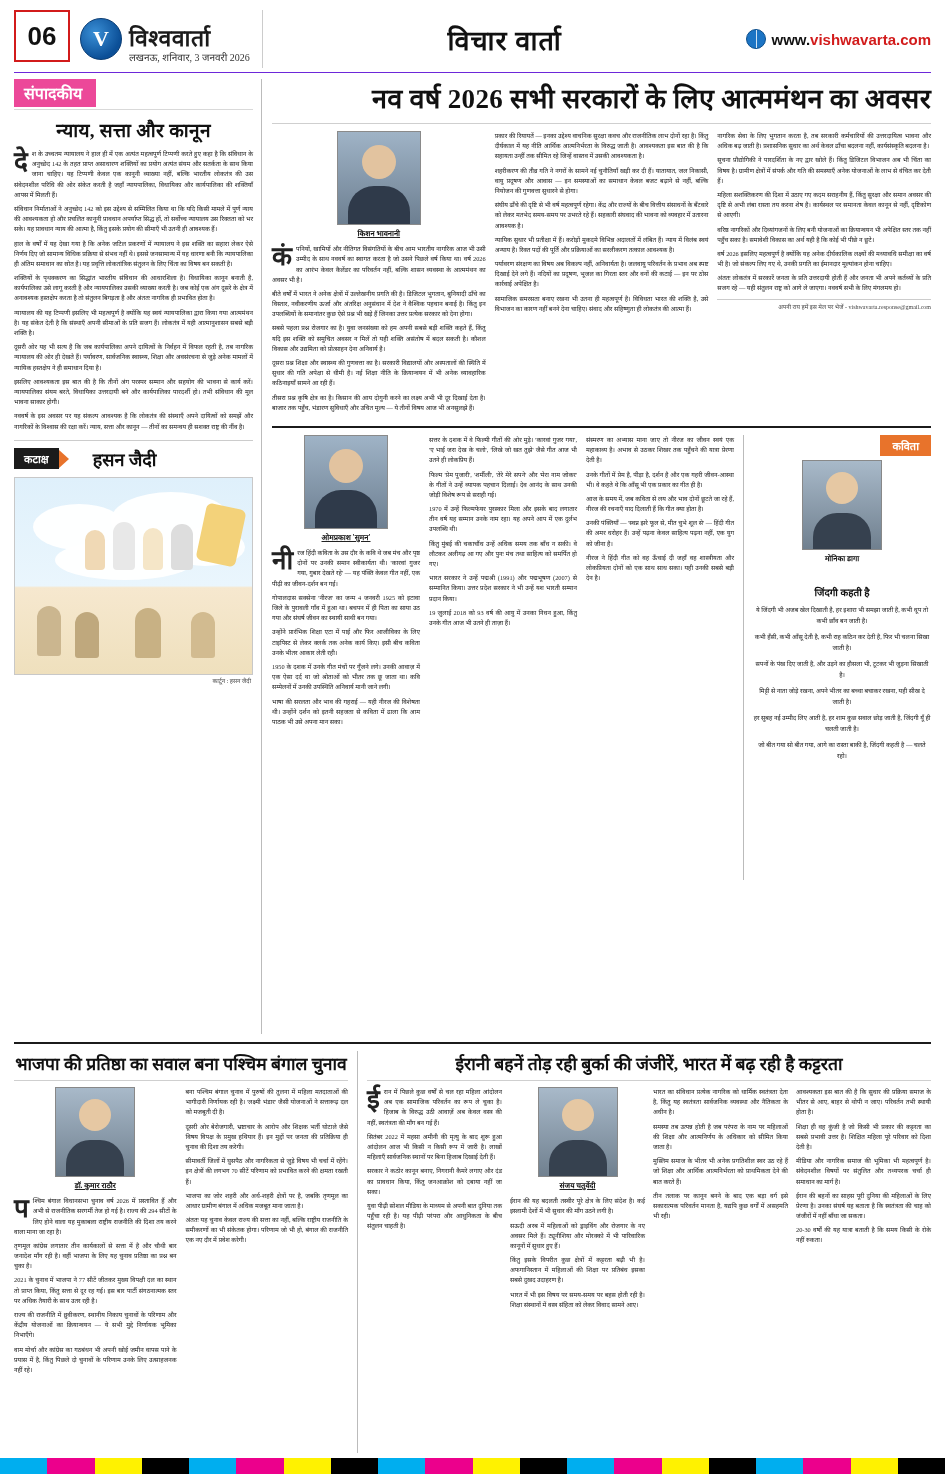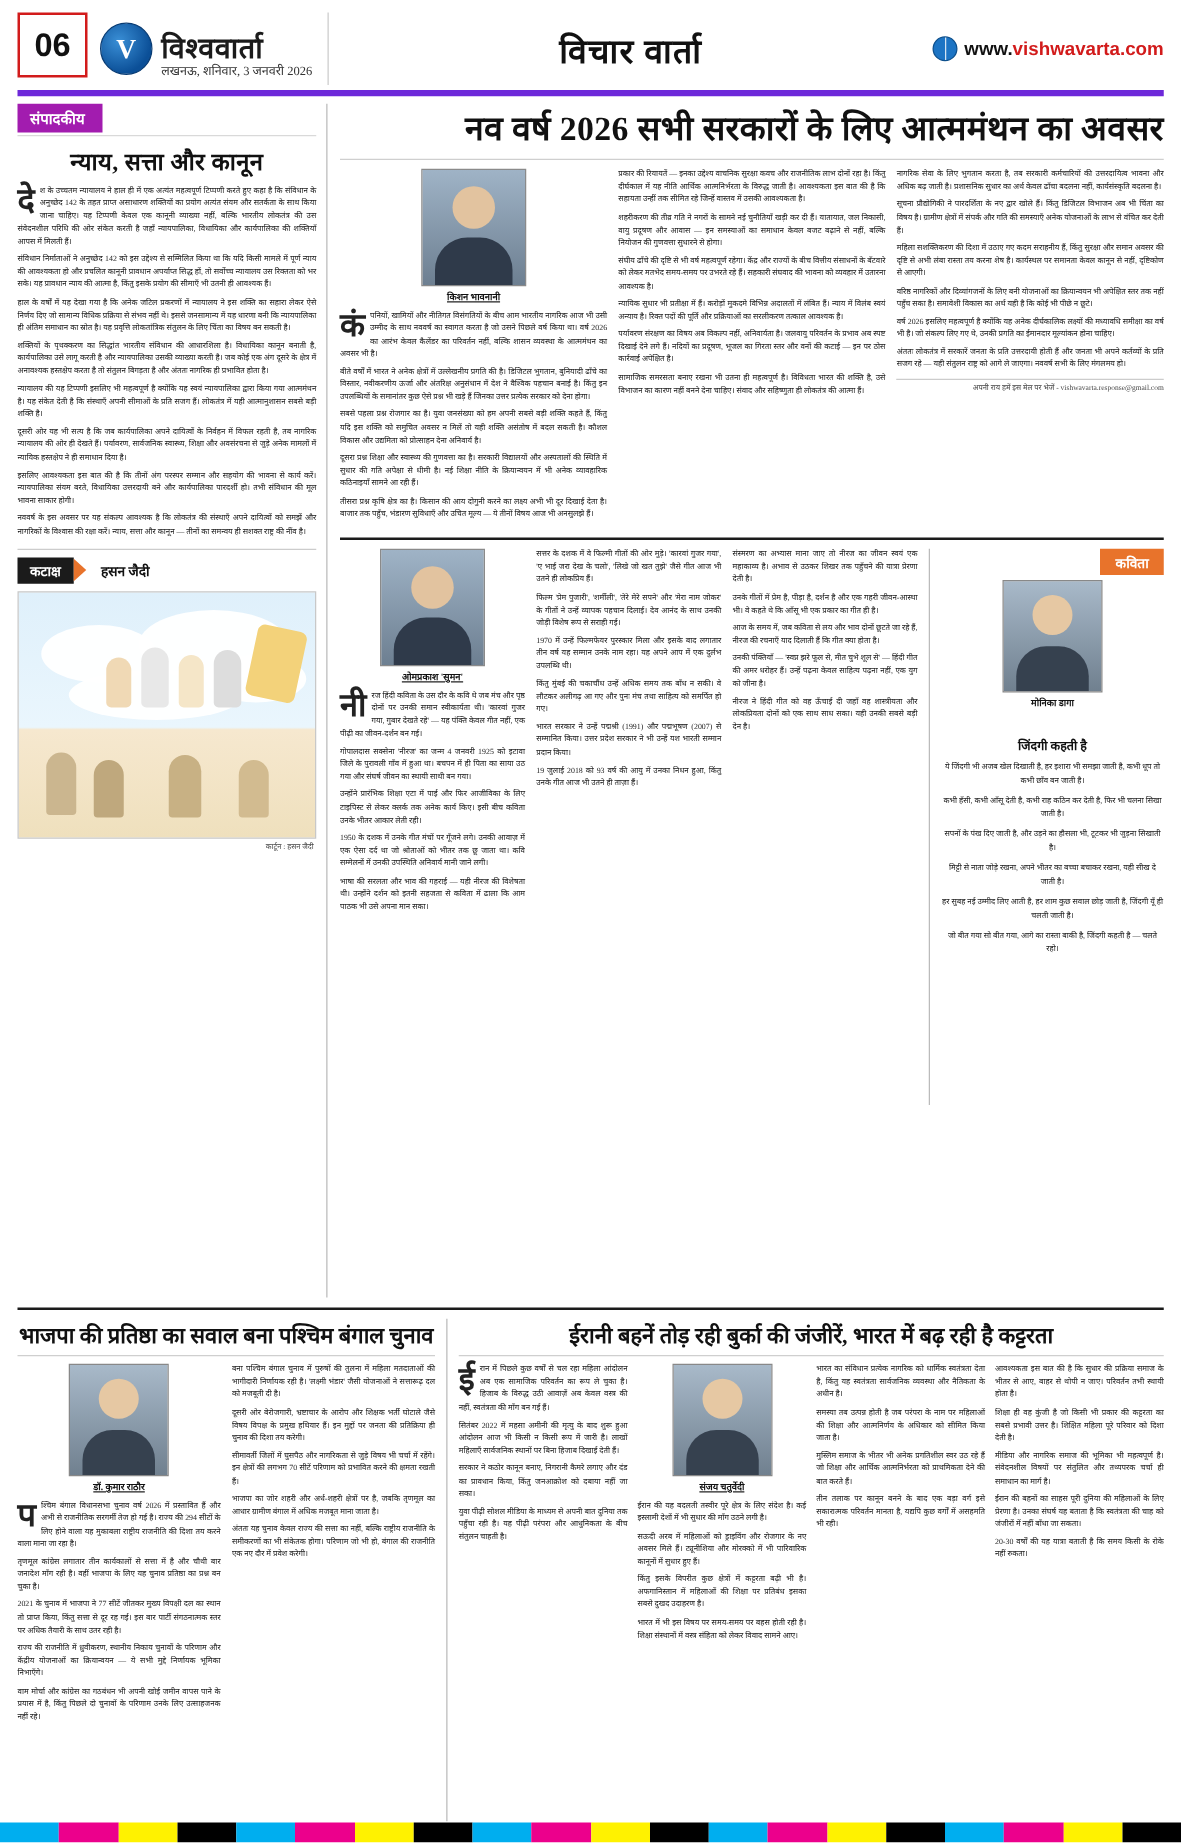--- a/index.html
+++ b/index.html
@@ -16,21 +16,21 @@
   .page {
     position: relative;
     width: 945px; height: 1474px;
     box-sizing: border-box;
     padding: 10px 14px 0 14px;
   }
 
   
   .masthead {
     display: flex; align-items: stretch;
-    border-bottom: 5px solid #6d28d9;
+    border-bottom: 1px solid #6d28d9;
     padding-bottom: 4px;
     height: 58px;
   }
   .page-no {
     border: 2px solid #d21b1b;
     width: 52px; height: 48px;
     display: flex; align-items: center; justify-content: center;
     font-family: "Liberation Sans", sans-serif;
     font-weight: bold; font-size: 26px;
     color: #111;
@@ -96,24 +96,24 @@
   }
   .col-right {
     flex: 1;
     padding-left: 10px;
     box-sizing: border-box;
   }
 
   
   .label-tab {
     display: inline-block;
-    background: #a21caf;
+    background: #ec4899;
     color: #fff;
     font-family: "Liberation Sans", sans-serif;
-    font-size: 12px; font-weight: bold;
+    font-size: 16px; font-weight: bold;
     padding: 3px 14px 3px 10px;
   }
   .label-wrap { border-bottom: 1px solid #d9d9d9; padding-bottom: 2px; }
   .edit-head {
     text-align: center;
     font-size: 19px; font-weight: bold;
     margin: 7px 0 6px 0;
     letter-spacing: .3px;
   }
   .body-text {
@@ -137,21 +137,21 @@
     font-size: 11px; font-weight: bold;
     padding: 3px 10px;
   }
   .katak-arrow {
     width: 0; height: 0;
     border-top: 9px solid transparent;
     border-bottom: 9px solid transparent;
     border-left: 10px solid #e8732b;
   }
   .katak-name {
-    font-size: 11px; font-weight: bold; margin-left: 12px; color: #111;
+    font-size: 18px; font-weight: bold; margin-left: 24px; color: #111;
   }
   .cartoon {
     margin-top: 6px;
     height: 196px;
     border: 1px solid #c8c8c8;
     background:
       linear-gradient(180deg,#dff0fb 0%, #eaf6fd 55%, #f6e8cf 56%, #efe0bd 100%);
     position: relative; overflow: hidden;
   }
   .cloud {

